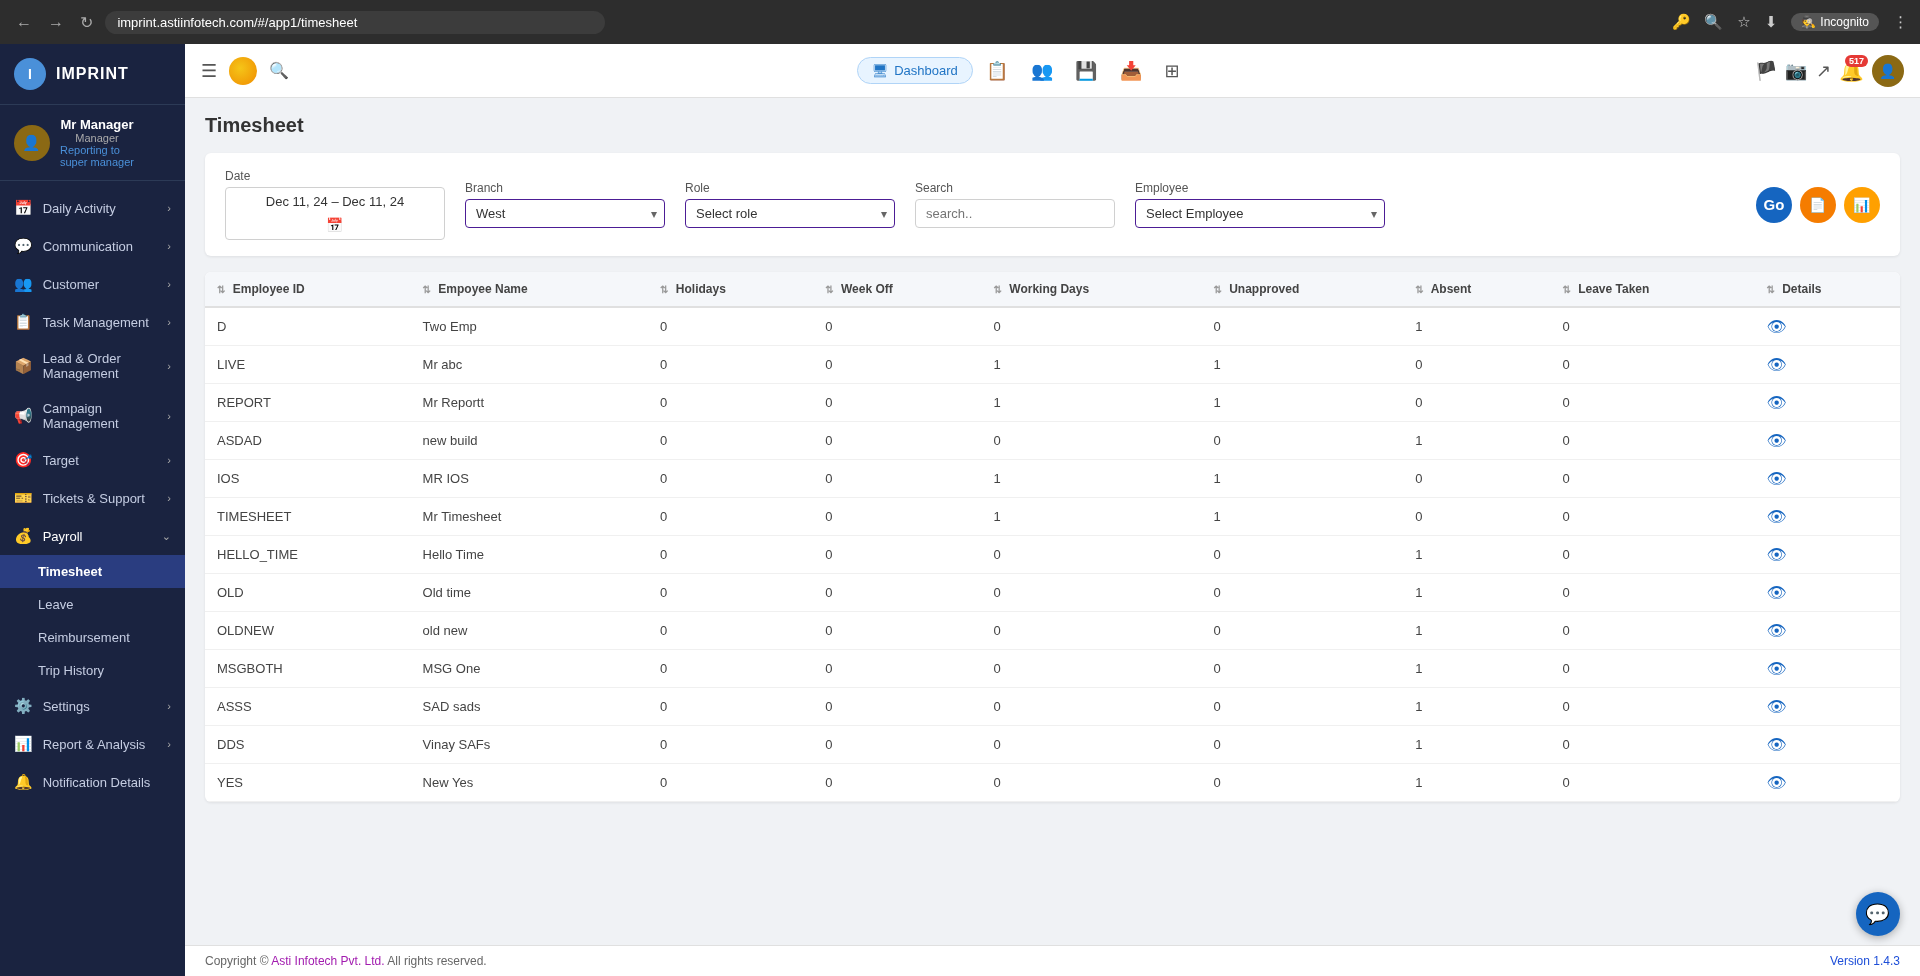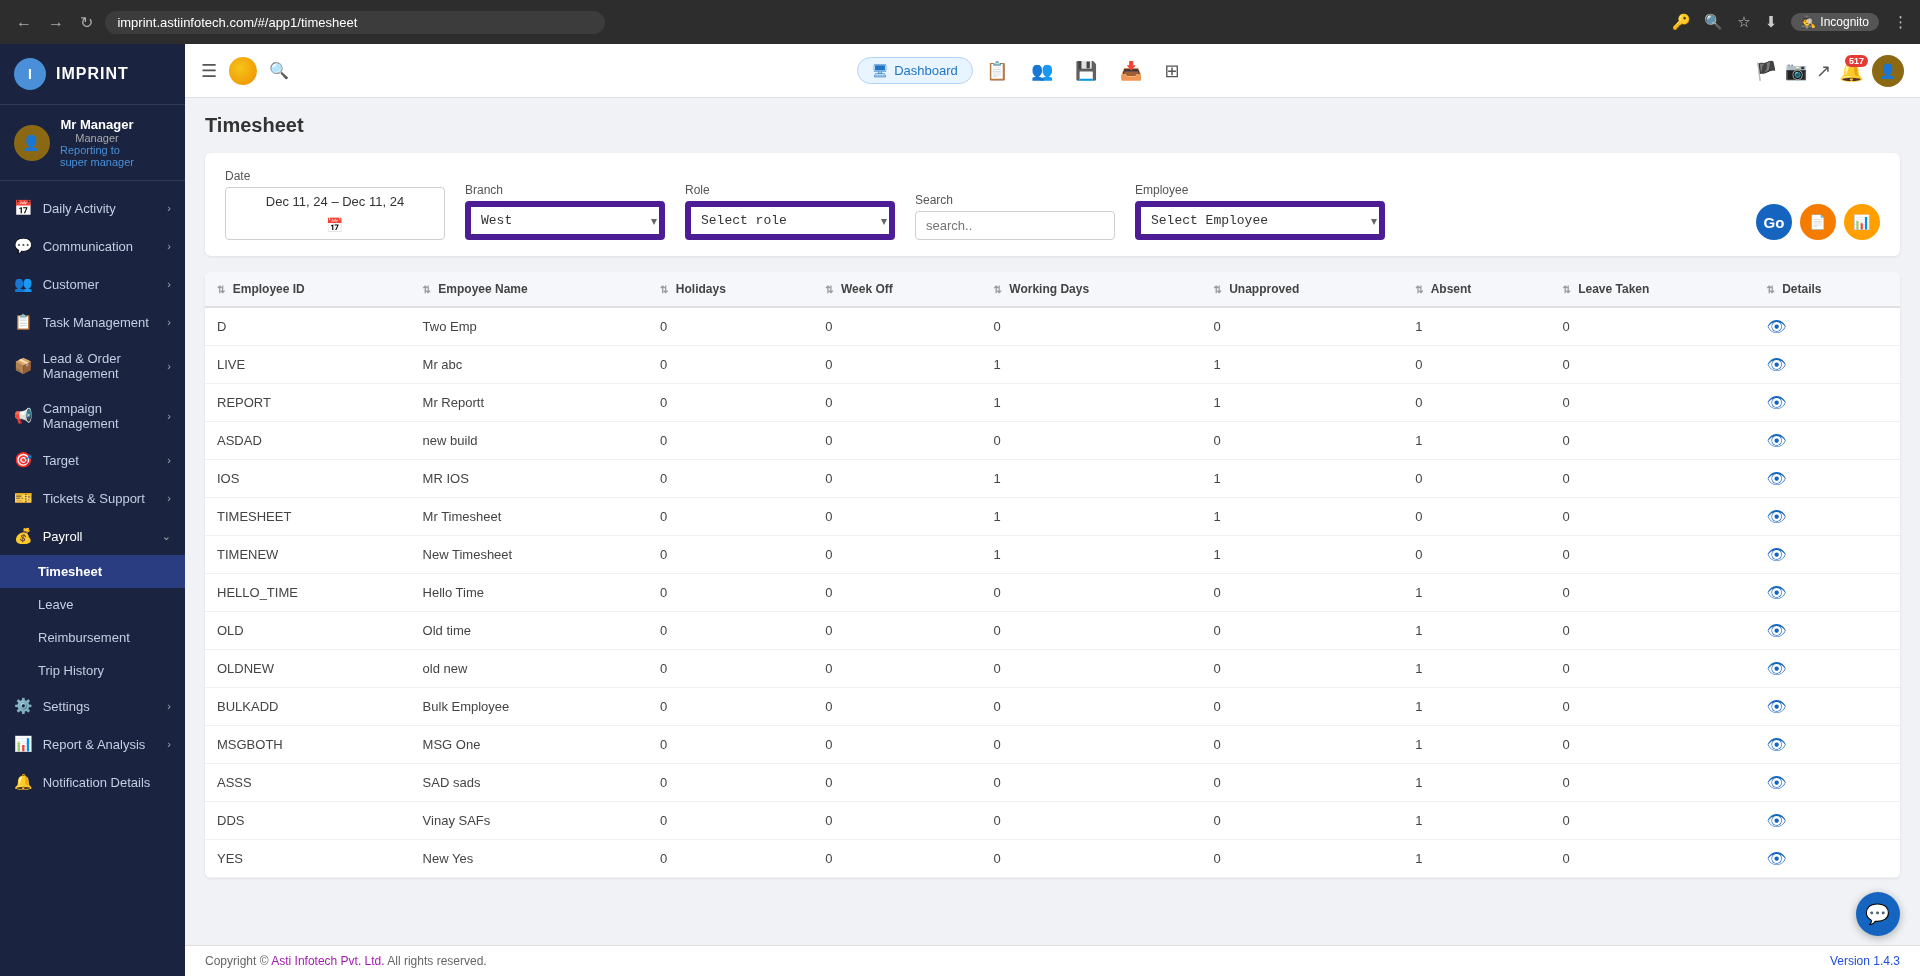--- a/index.html
+++ b/index.html
@@ -241,50 +241,49 @@
     
     .filter-card {
       background: #fff;
       border-radius: 6px;
       padding: 16px 20px;
       margin-bottom: 16px;
       box-shadow: 0 1px 3px rgba(0,0,0,0.08);
     }
     .filter-row {
       display: flex;
-      align-items: flex-end;
+      align-items: center;
       gap: 20px;
       flex-wrap: wrap;
     }
     .filter-group { display: flex; flex-direction: column; gap: 4px; }
     .filter-label { font-size: 12px; color: #555; font-weight: 500; }
     .filter-input {
       border: 1px solid #d0d0d0;
       border-radius: 4px;
       padding: 6px 10px;
       font-size: 13px;
       color: #333;
       background: #fff;
       cursor: pointer;
       display: flex;
       align-items: center;
       gap: 8px;
       flex-direction: column;
     }
     .filter-select {
-      border: 6px solid #4c1d95;
+      border: 1px solid #4c1d95;
       border-radius: 4px;
       padding: 6px 10px;
       font-size: 13px;
       color: #333;
       background: #fff;
       appearance: none;
       cursor: pointer;
       min-width: 200px;
-      font-family: Liberation Mono, monospace;
     }
     .filter-date { min-width: 220px; }
     .filter-branch { min-width: 200px; }
     .filter-role { min-width: 210px; }
     .filter-employee { min-width: 250px; }
     .filter-search {
       border: 1px solid #d0d0d0;
       border-radius: 4px;
       padding: 6px 10px;
       font-size: 13px;
@@ -751,33 +750,20 @@
     <td>0</td>
     <td>1</td>
     <td>1</td>
     <td>0</td>
     <td>0</td>
     <td>
       <button class="eye-btn">👁</button>
     </td>
   </tr>
               <tr>
-    <td>TIMENEW</td>
-    <td>New Timesheet</td>
-    <td>0</td>
-    <td>0</td>
-    <td>1</td>
-    <td>1</td>
-    <td>0</td>
-    <td>0</td>
-    <td>
-      <button class="eye-btn">👁</button>
-    </td>
-  </tr>
-              <tr>
     <td>HELLO_TIME</td>
     <td>Hello Time</td>
     <td>0</td>
     <td>0</td>
     <td>0</td>
     <td>0</td>
     <td>1</td>
     <td>0</td>
     <td>
       <button class="eye-btn">👁</button>
@@ -792,33 +778,20 @@
     <td>0</td>
     <td>1</td>
     <td>0</td>
     <td>
       <button class="eye-btn">👁</button>
     </td>
   </tr>
               <tr>
     <td>OLDNEW</td>
     <td>old new</td>
-    <td>0</td>
-    <td>0</td>
-    <td>0</td>
-    <td>0</td>
-    <td>1</td>
-    <td>0</td>
-    <td>
-      <button class="eye-btn">👁</button>
-    </td>
-  </tr>
-              <tr>
-    <td>BULKADD</td>
-    <td>Bulk Employee</td>
     <td>0</td>
     <td>0</td>
     <td>0</td>
     <td>0</td>
     <td>1</td>
     <td>0</td>
     <td>
       <button class="eye-btn">👁</button>
     </td>
   </tr>

